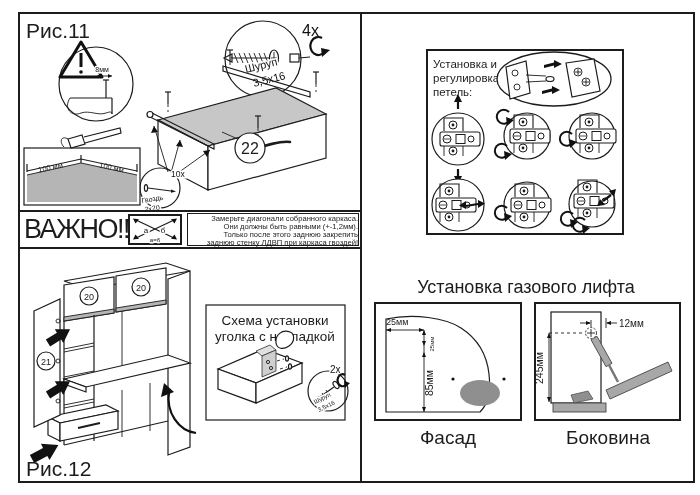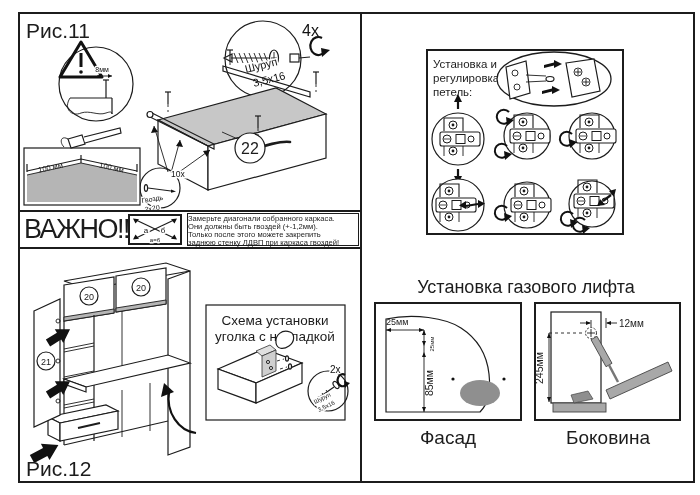--- a/index.html
+++ b/index.html
@@ -22,21 +22,21 @@
   .thick{fill:none;stroke:#111;stroke-width:2.2;}
   
   .important-band{position:absolute;left:12px;top:210px;width:340px;height:39px;
     border-top:2px solid #1c1c1c;border-bottom:2px solid #1c1c1c;box-sizing:border-box;background:#fff;}
   .important-title{position:absolute;left:4px;top:0;font-size:27px;line-height:34px;
     letter-spacing:-1.5px;font-weight:400;white-space:nowrap;}
   .diag-box{position:absolute;left:108px;top:2px;width:54px;height:31px;
     border:2px solid #1c1c1c;box-sizing:border-box;background:#fff;}
   .important-text{position:absolute;left:167px;top:1px;width:172px;height:33px;
     border:1px solid #1c1c1c;box-sizing:border-box;font-size:7.6px;line-height:7.9px;
-    text-align:left;padding-top:1px;}
+    text-align:right;padding-top:1px;}
 </style>
 </head>
 <body>
 
 <div class="stage">
   <div class="outer-frame"></div>
   <div class="divider-v"></div>
 
   <svg style="left:10px;top:12px;" width="342" height="198" viewBox="0 0 342 198">
     <text x="8" y="26" font-size="21">Рис.11</text>
@@ -153,22 +153,22 @@
           <polygon points="47,23.4 41,22.8 44.5,18.5" class="blk"></polygon>
         <polygon points="47,2.6 41,3.2 44.5,7.5" class="blk"></polygon>
           <polygon points="3,23.4 9,22.8 5.5,18.5" class="blk"></polygon>
         <text x="16" y="17" font-size="8" text-anchor="middle" class="halo">а</text>
         <text x="33" y="17" font-size="8" text-anchor="middle" class="halo">б</text>
         <text x="25" y="25.5" font-size="6" text-anchor="middle" class="halo">а=б</text>
       </svg>
     </div>
     <div class="important-text">
       <div>Замерьте диагонали собранного каркаса.</div>
-      <div>Они должны быть гвоздей (+-1,2мм).</div>
-      <div>Только после этого можете закрепить</div>
+      <div>Они должны быть равными (+-1,2мм).</div>
+      <div>Только после этого заднюю закрепить</div>
       <div>заднюю стенку ЛДВП при каркаса гвоздей!</div>
     </div>
   </div>
 
   <svg style="left:10px;top:249px;" width="342" height="234" viewBox="0 0 342 234">
     <defs>
       <polygon id="fatArrow" points="0,-4 13,-4 13,-8 26,0 13,8 13,4 0,4"></polygon>
     </defs>
 
     <g>

